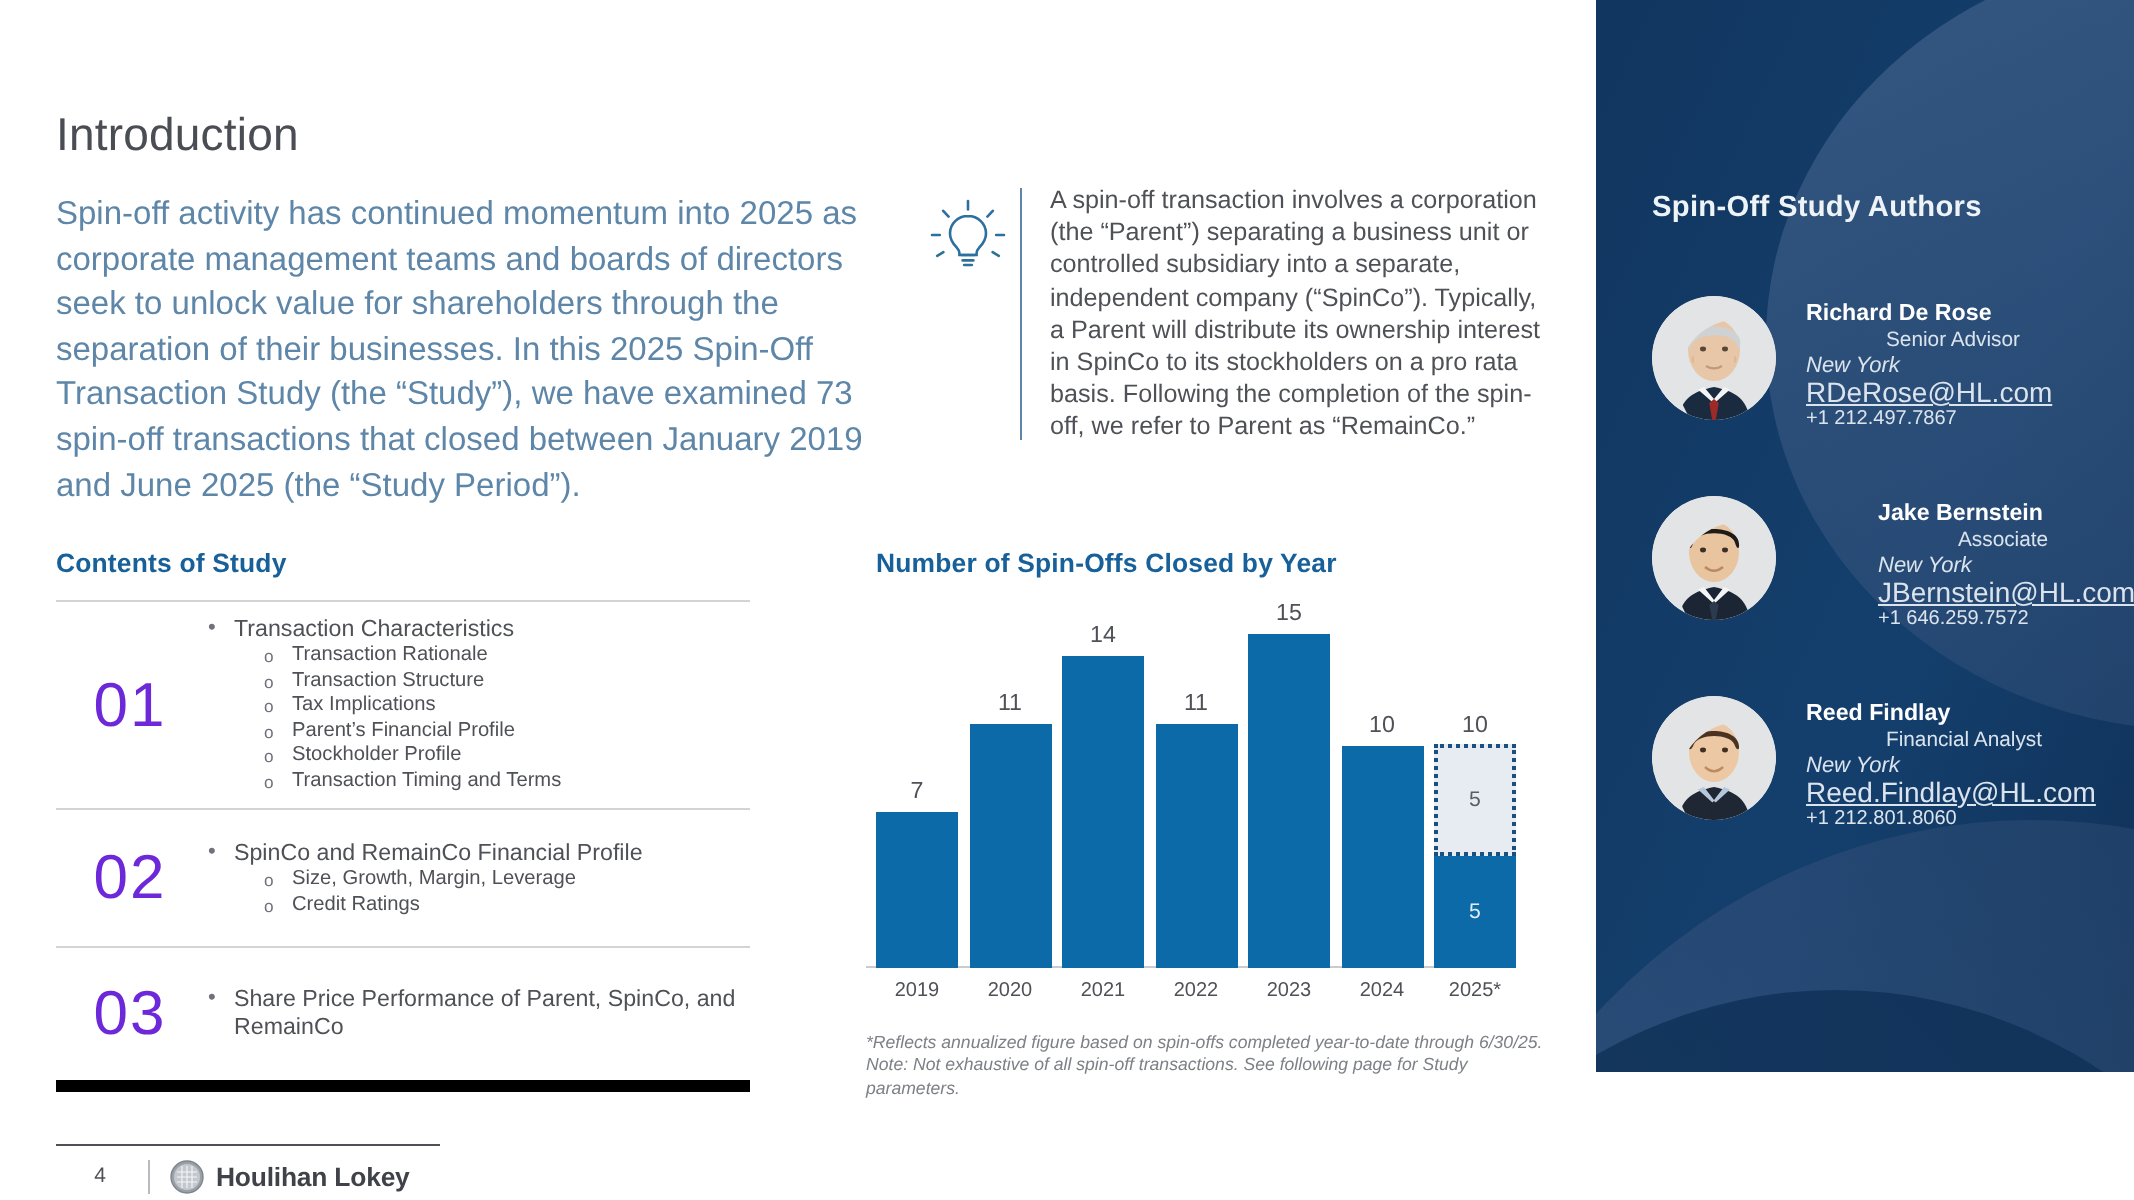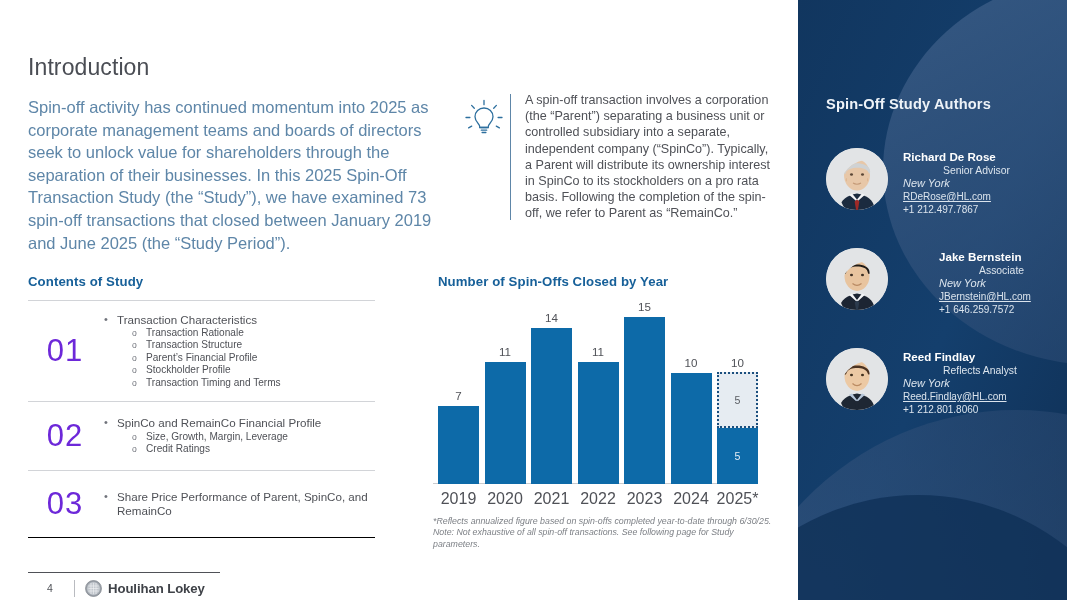--- a/index.html
+++ b/index.html
@@ -30,21 +30,21 @@
   
   .sec-head{
     position:absolute;font-size:13.2px;font-weight:700;color:#176099;letter-spacing:.1px;
   }
   #contents-head{left:28px;top:274px;}
   #chart-head{left:438px;top:274px;}
 
   
   .contents{position:absolute;left:28px;top:300px;width:347px;}
   .crow{display:flex;align-items:center;border-top:1px solid #d2d4d8;padding:7px 0;}
-  .crow:last-child{border-bottom:1px solid #000000;}
+  .crow:last-child{border-bottom:6px solid #000000;}
   .cnum{
     width:74px;flex:0 0 74px;text-align:center;
     font-size:31px;color:#6d28d9;font-weight:300;letter-spacing:1px;
   }
   .cbody{flex:1;padding-right:4px;}
   .cb-main{
     font-size:11.6px;color:#4f5157;line-height:14.4px;
     position:relative;padding-left:15px;
   }
   .cb-main:before{
@@ -78,58 +78,58 @@
     width:41px;background:#e6ecf2;border:2px dotted #1b4f7e;box-sizing:border-box;
     display:flex;align-items:center;justify-content:center;
     font-size:10.6px;color:#5a5d63;
   }
   .seg-act{
     width:41px;background:#0d6aa8;
     display:flex;align-items:center;justify-content:center;
     font-size:10.6px;color:#e3ecf4;
   }
   .x-labels{position:absolute;left:0;bottom:4px;width:350px;height:18px;}
-  .xlab{position:absolute;width:56px;text-align:center;font-size:16px;color:#4f5157;}
+  .xlab{position:absolute;width:56px;text-align:center;font-size:10px;color:#4f5157;}
   .chart-note{
     position:absolute;left:433px;top:516px;width:350px;
     font-size:8.8px;line-height:11.4px;color:#7d8086;font-style:italic;
   }
 
   
   .footer{position:absolute;left:28px;top:572px;width:192px;}
   .footer-rule{width:192px;height:1px;background:#4f5157;}
   .footer-inner{display:flex;align-items:center;height:24px;margin-top:3px;}
   .pagenum{width:44px;text-align:center;font-size:10.5px;color:#4f5157;}
   .vdiv{width:1px;height:17px;background:#b9bbc0;margin:0 10px 0 2px;}
   .logo-mark{width:17px;height:17px;margin-right:6px;flex:0 0 17px;}
   .logo-text{font-size:13.2px;font-weight:700;color:#3f4248;letter-spacing:-.1px;}
 
   
   .panel{
-    position:absolute;left:798px;top:0;width:269px;height:600px;
+    position:absolute;left:798px;top:0;width:269px;height:536px;
     overflow:hidden;background:#7f1d1d;
   }
   .panel-bg{position:absolute;inset:0;}
   .panel-head{
     position:absolute;left:28px;top:96px;
     font-size:14.6px;font-weight:700;color:#eef3f8;letter-spacing:.15px;
   }
   .author{position:absolute;left:28px;width:230px;display:flex;}
   #author-0{top:148px;}
   #author-1{top:248px;gap:36px;}
   #author-2{top:348px;}
   .avatar{
     width:62px;height:62px;border-radius:50%;flex:0 0 62px;margin-right:15px;
     overflow:hidden;position:relative;background:#dfe2e5;
   }
   .a-info{padding-top:2px;}
   .a-name{font-size:11.6px;font-weight:700;color:#ffffff;line-height:14px;}
   .a-title{font-size:10.4px;color:#dbe4ed;line-height:13px;margin-left:40px;}
   .a-loc{font-size:11px;color:#dbe4ed;font-style:italic;line-height:13px;}
-  .a-mail{font-size:10px;color:#dbe4ed;line-height:13px;text-decoration:underline;display:block;}
+  .a-mail{font-size:14px;color:#dbe4ed;line-height:13px;text-decoration:underline;display:block;}
   .a-phone{font-size:10px;color:#dbe4ed;line-height:13px;}
 </style>
 </head>
 <body>
 
 <div class="slide">
 
   <div class="page-title">Introduction</div>
   <div class="intro-par">Spin-off activity has continued momentum into 2025 as corporate management teams and boards of directors seek to unlock value for shareholders through the separation of their businesses. In this 2025 Spin-Off Transaction Study (the “Study”), we have examined 73 spin-off transactions that closed between January 2019 and June 2025 (the “Study Period”).</div>
 
@@ -147,20 +147,21 @@
 
   <div class="sec-head" id="contents-head">Contents of Study</div>
 
   <div class="contents">
     <div class="crow" id="row1">
       <div class="cnum">01</div>
       <div class="cbody">
         <div class="cb-main">Transaction Characteristics</div>
         <div class="cb-sub">Transaction Rationale</div>
         <div class="cb-sub">Transaction Structure</div>
+        <div class="cb-sub">Tax Implications</div>
         <div class="cb-sub">Parent’s Financial Profile</div>
         <div class="cb-sub">Stockholder Profile</div>
         <div class="cb-sub">Transaction Timing and Terms</div>
       </div>
     </div>
     <div class="crow" id="row2">
       <div class="cnum">02</div>
       <div class="cbody">
         <div class="cb-main">SpinCo and RemainCo Financial Profile</div>
         <div class="cb-sub">Size, Growth, Margin, Leverage</div>
@@ -330,21 +331,21 @@
             <path d="M26 45.5l5 6.5 5-6.5 3 1.3-8 7.2-8-7.2z" fill="#b7c7da"></path>
             <path d="M31 52.5l2.3 2-1.5 8h-1.6l-1.5-8z" fill="#1e2733"></path>
             <ellipse cx="25.5" cy="27" rx="1.5" ry="1.2" fill="#40301f"></ellipse>
             <ellipse cx="36.5" cy="27" rx="1.5" ry="1.2" fill="#40301f"></ellipse>
             <path d="M26.5 35.5c3 2.8 6 2.8 9 0" stroke="#bb8b62" stroke-width="1.2" fill="none"></path>
           </g>
         </svg>
       </div>
       <div class="a-info">
         <div class="a-name">Reed Findlay</div>
-        <div class="a-title">Reflects Analyst</div>
+        <div class="a-title">Financial Analyst</div>
         <div class="a-loc">New York</div>
         <a class="a-mail">Reed.Findlay@HL.com</a>
         <div class="a-phone">+1 212.801.8060</div>
       </div>
     </div>
   </div>
 
 </div>
 
 </body></html>

